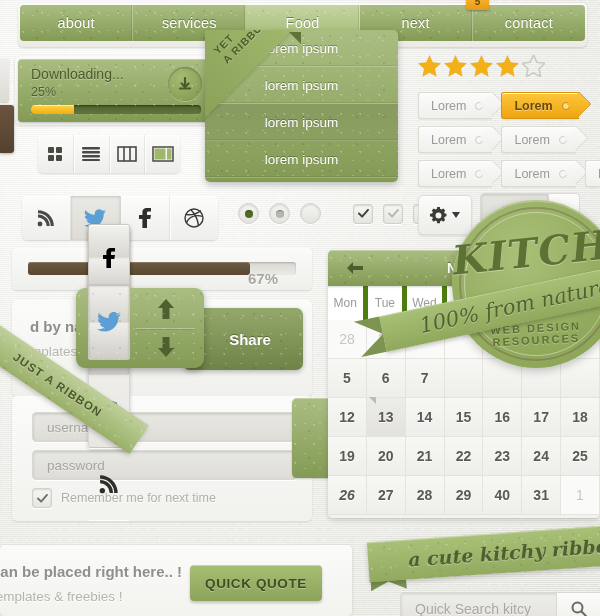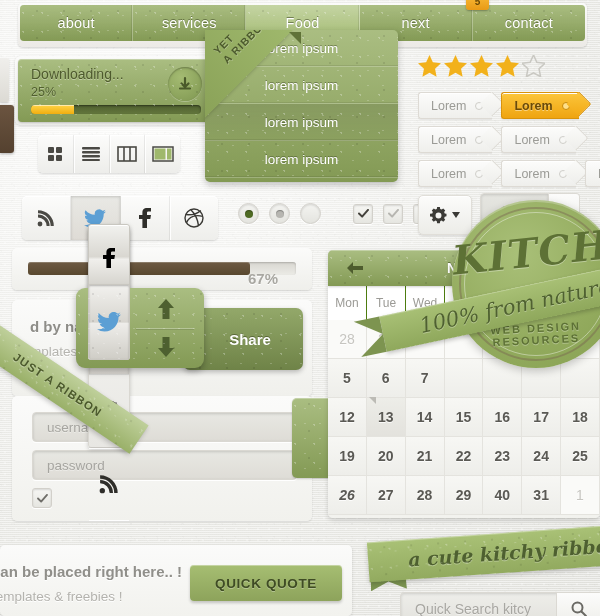--- a/index.html
+++ b/index.html
@@ -231,21 +231,21 @@
   
   #cal{position:absolute;left:328px;top:250px;width:272px;height:268px;
     background:linear-gradient(180deg,#fbfbfa,#f2f2ee);border-radius:5px;
     box-shadow:0 2px 5px rgba(0,0,0,.16);overflow:hidden;z-index:2;}
   #calhead{height:36px;display:flex;align-items:center;justify-content:center;position:relative;
     color:#fff;font-size:14px;font-weight:bold;text-shadow:0 -1px 0 rgba(60,70,35,.55);}
   #calhead .nav{position:absolute;left:18px;top:9px;width:18px;height:18px;
     display:flex;align-items:center;justify-content:center;color:#4e5c2e;font-size:15px;}
   #dows{display:flex;height:34px;background:#fff;}
   .dow{flex:1;display:flex;align-items:center;justify-content:center;
-    color:#9b9a95;font-size:12px;border-right:1px solid #4d7c0f;}
+    color:#9b9a95;font-size:12px;border-right:5px solid #4d7c0f;}
   .dow:last-child{border-right:none;}
   #grid{display:flex;flex-wrap:wrap;}
   .day{width:14.2857%;height:39px;box-sizing:border-box;
     display:flex;align-items:center;justify-content:center;
     color:#5a5954;font-size:14px;font-weight:bold;
     border-right:1px solid #e4e3de;border-bottom:1px solid #e4e3de;
     background:linear-gradient(180deg,#f7f7f4,#eeeeea);
     text-shadow:0 1px 0 rgba(255,255,255,.8);}
   .day.mut{color:#c6c5c0;background:#fafaf8;font-weight:normal;}
   .day.hi{background:linear-gradient(180deg,#ededE8,#e3e2dd);}
@@ -276,21 +276,21 @@
     text-shadow:0 1px 0 rgba(255,255,255,.3);transform:rotate(-3deg);}
 
   
   #bottom{position:absolute;left:0;top:545px;width:352px;height:71px;
     background:linear-gradient(180deg,#fbfbfa,#f2f2ee);border-radius:5px;
     box-shadow:0 1px 3px rgba(0,0,0,.12);}
   #bottom .b1{position:absolute;left:-8px;top:18px;color:#908f8a;font-size:15px;font-weight:bold;
     text-shadow:0 1px 0 #fff;white-space:nowrap;}
   #bottom .b2{position:absolute;left:-8px;top:44px;color:#b4b3ae;font-size:13.5px;
     text-shadow:0 1px 0 #fff;white-space:nowrap;}
-  #qq{position:absolute;left:190px;top:565px;width:152px;height:36px;border-radius:4px;
+  #qq{position:absolute;left:190px;top:565px;width:132px;height:36px;border-radius:4px;
     display:flex;align-items:center;justify-content:center;
     color:#3f4c24;font-size:13.5px;font-weight:bold;letter-spacing:.6px;
     text-shadow:0 1px 0 rgba(255,255,255,.3);
     background:linear-gradient(180deg,#a6be72,#8da35b);
     box-shadow:0 2px 3px rgba(0,0,0,.2),inset 0 1px 0 rgba(255,255,255,.35);z-index:3;}
 
   
   #cute{position:absolute;left:368px;top:534px;width:240px;height:40px;z-index:6;
     transform:rotate(-4deg);
     background:linear-gradient(180deg,#a9c176,#92aa5f);
@@ -595,20 +595,21 @@
 
   <div id="login">
     <div class="infield" style="top:16px">username</div>
     <div class="infield" style="top:54px">password</div>
     <div id="remember">
       <span class="chk">
         <svg width="11" height="9" viewBox="0 0 12 10" fill="none" stroke="#6f6e69" stroke-width="2" stroke-linecap="round" stroke-linejoin="round">
             <path d="M1 5l3.5 3.5L11 1"></path>
           </svg>
       </span>
+      <span>Remember me for next time</span>
     </div>
   </div>
 
   <div id="cal">
     <div id="calhead" class="grn speck">
       <span class="nav">
         <svg width="16" height="12" viewBox="0 0 16 12" fill="#4e5c2e">
             <path d="M6 0 0 6l6 6V8h10V4H6z"></path>
           </svg>
       </span>

